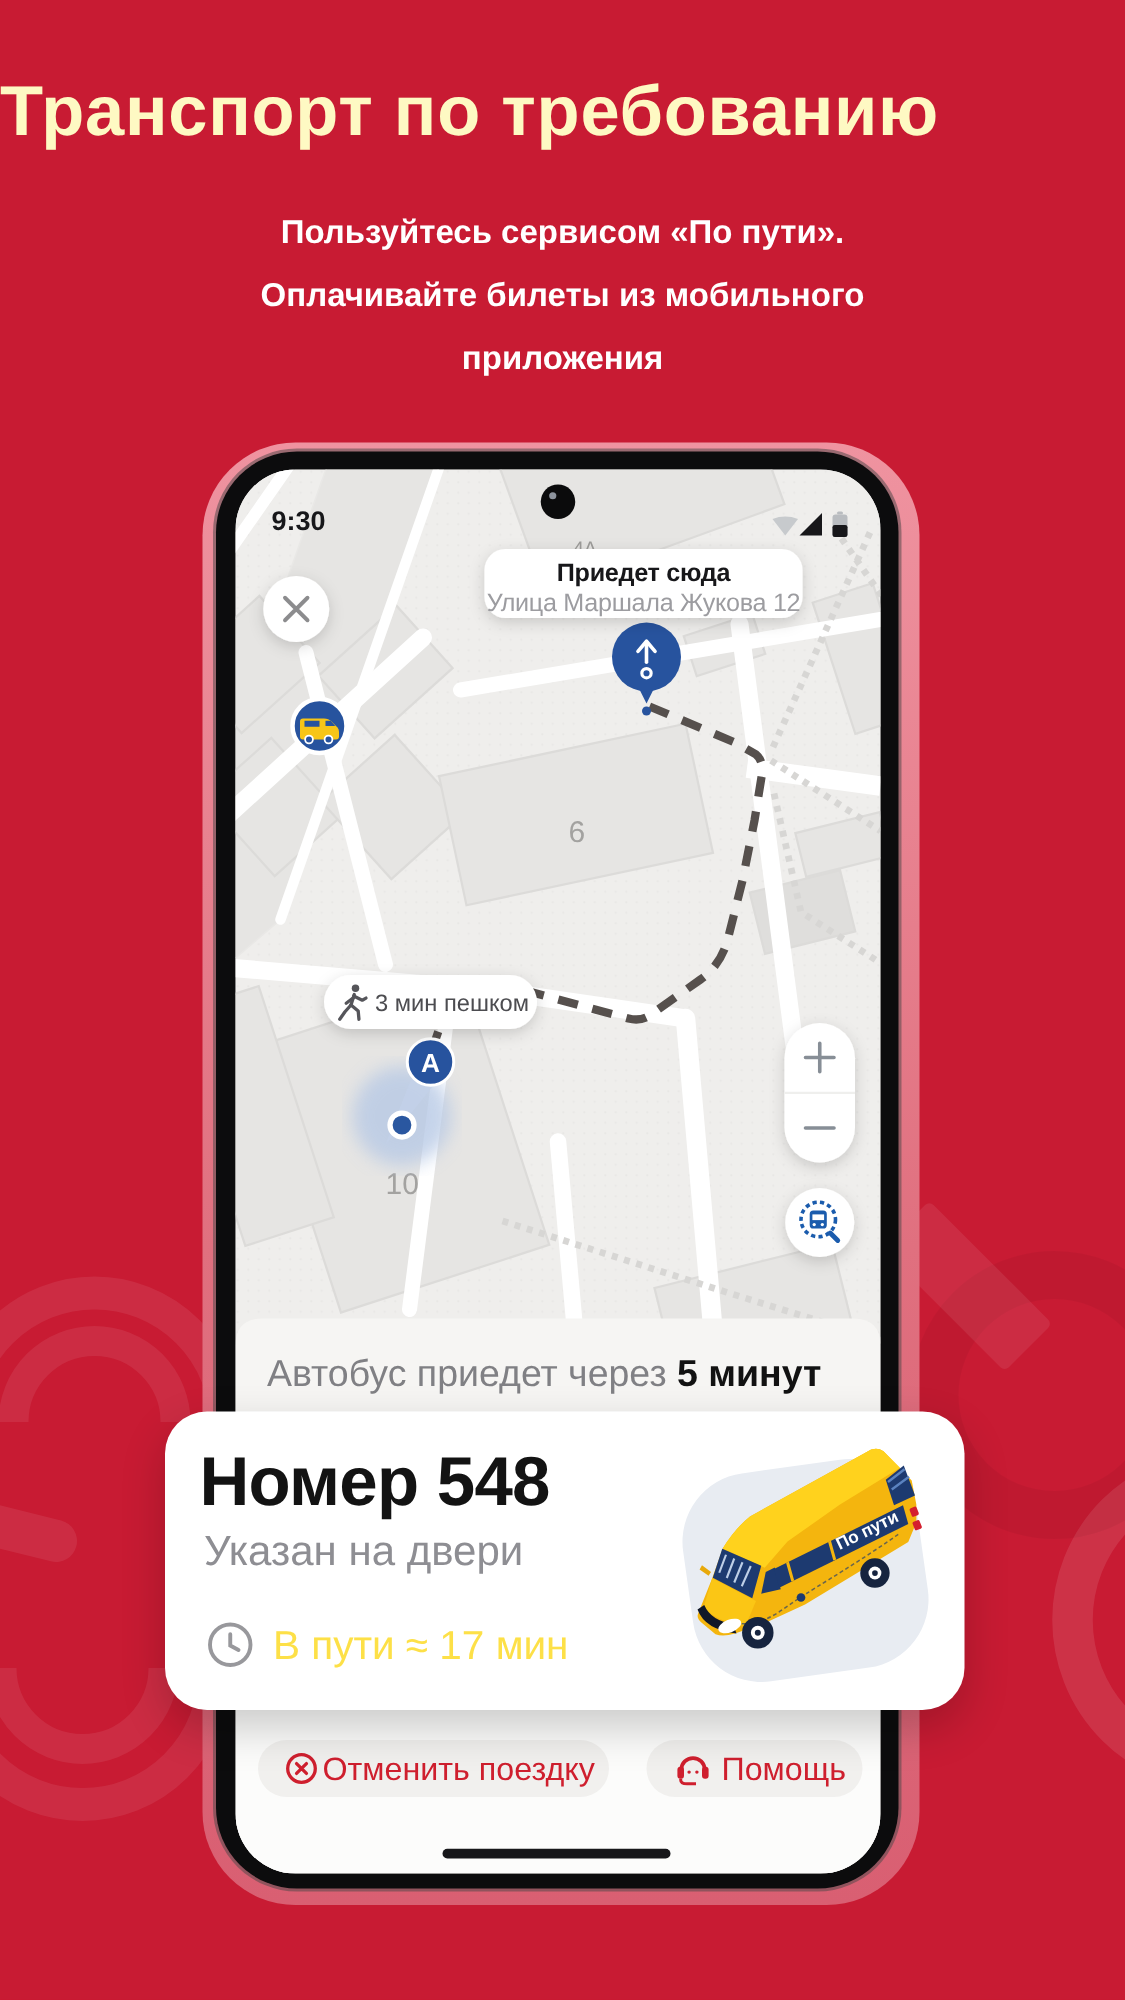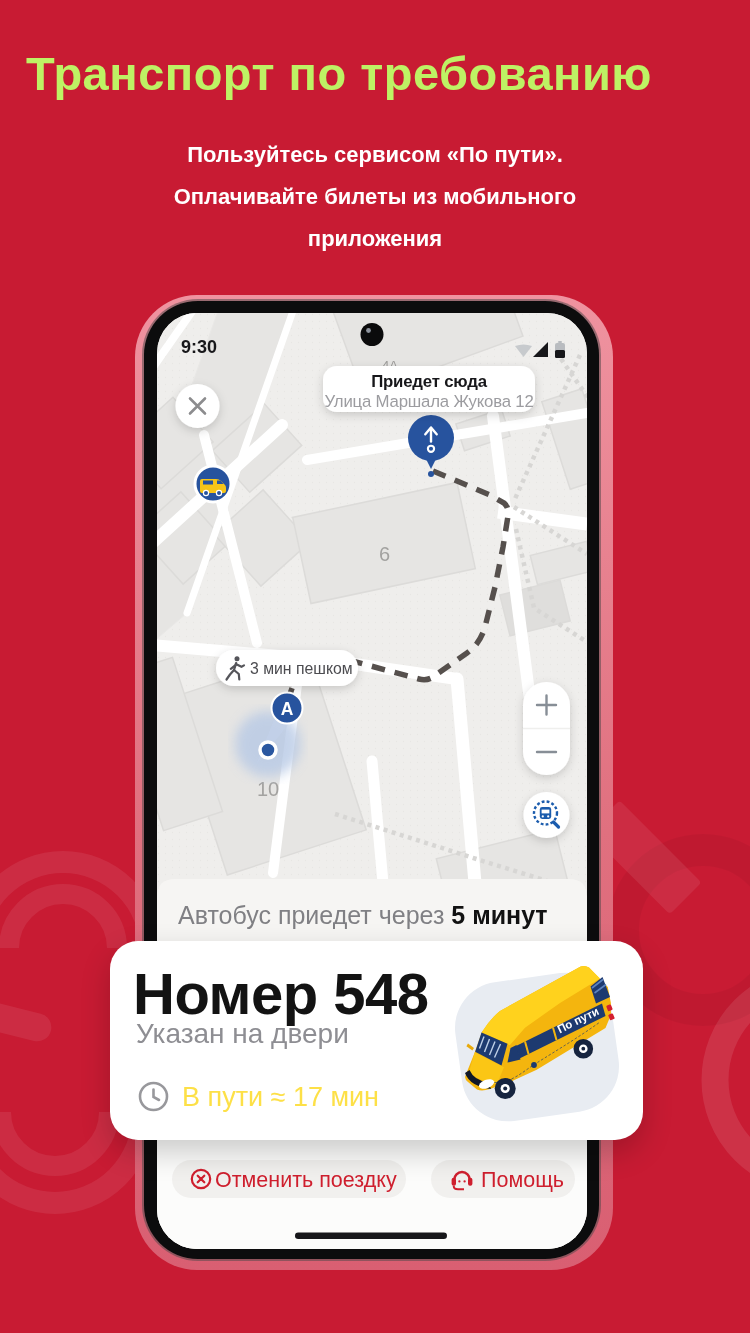--- a/index.html
+++ b/index.html
@@ -17,21 +17,21 @@
     <path d="M 143,1115 A 88,88 0 0 1 -33,1115" stroke-width="22"></path>
     <path d="M 109,1112 A 54,54 0 0 1 1,1112" stroke-width="20"></path>
     <circle cx="815" cy="1080" r="100" stroke-width="27" stroke="rgba(255,255,255,0.1)"></circle>
   </g>
   <circle cx="703" cy="930" r="80" stroke-width="32" fill="none" stroke="rgba(0,0,0,0.045)"></circle>
   <rect x="587" y="835" width="116" height="45" rx="4" fill="rgba(255,255,255,0.08)" transform="rotate(45 645 857)"></rect>
   <rect x="-20" y="1008" width="72" height="28" rx="14" fill="rgba(255,255,255,0.08)" transform="rotate(14 16 1022)"></rect>
   <path d="M 151,952 A 88,88 0 0 1 135,1004" fill="none" stroke="rgba(255,255,255,0.08)" stroke-width="22"></path>
 </svg>
 
-<div class="abs" style="left:0;top:46px;width:678px;text-align:center;color:#bef264;font-size:47px;font-weight:700;letter-spacing:0.5px;">Транспорт по требованию</div>
+<div class="abs" style="left:0;top:46px;width:678px;color:#fef9c3;font-size:47px;font-weight:700;letter-spacing:0.5px;">Транспорт по требованию</div>
 
 <div class="abs" style="left:0;top:134px;width:750px;text-align:center;color:#fff;font-size:22px;font-weight:700;line-height:42px;">Пользуйтесь сервисом «По пути».<br>Оплачивайте билеты из мобильного<br>приложения</div>
 
 <div class="abs" style="left:135px;top:295px;width:478px;height:975px;border-radius:62px;background:linear-gradient(180deg,#ef93a0 0%,#e0707f 55%,#d95f72 100%);"></div>
 
 <div class="abs" style="left:144px;top:301px;width:455px;height:958px;border-radius:54px;background:#0c0c0d;box-shadow:0 0 0 2px rgba(84,72,74,0.55);"></div>
 
 <div class="abs" style="left:157px;top:313px;width:430px;height:936px;border-radius:40px;overflow:hidden;background:#efeeec;">
 <svg width="430" height="936" viewBox="0 0 430 936">
   <defs>
@@ -225,21 +225,21 @@
     <rect x="398" y="37" width="10" height="8" rx="1.5" fill="#17171a"></rect>
     <rect x="401" y="28" width="4" height="2" rx="1" fill="#b9bcc0"></rect>
   </g>
 
   <rect x="138" y="919.5" width="152" height="6.5" rx="3.2" fill="#17171a"></rect>
 </svg>
 </div>
 
 <div class="abs" style="left:110px;top:941px;width:533px;height:199px;border-radius:28px;background:#fff;box-shadow:0 12px 30px rgba(0,0,0,0.2);"></div>
 
-<div class="abs" style="left:133px;top:960px;font-size:58px;font-weight:700;color:#131313;letter-spacing:-0.5px;">Номер 548</div>
+<div class="abs" style="left:133px;top:960px;font-size:46px;font-weight:700;color:#131313;letter-spacing:-0.5px;">Номер 548</div>
 
 <div class="abs" style="left:136px;top:1018px;font-size:28px;color:#8e8e93;">Указан на двери</div>
 
 <svg class="abs" style="left:138px;top:1080px;" width="60" height="34" viewBox="0 0 60 34">
   <circle cx="15.5" cy="16.5" r="13.5" fill="none" stroke="#98989c" stroke-width="2.6"></circle>
   <path d="M 15.5,9.5 V 17 L 21,20" fill="none" stroke="#98989c" stroke-width="2.6" stroke-linecap="round"></path>
 </svg>
 <div class="abs" style="left:182px;top:1082px;font-size:27px;color:#fde047;">В пути ≈ 17 мин</div>
 
 <svg class="abs" style="left:450px;top:960px;" width="212" height="172" viewBox="0 0 212 172">

